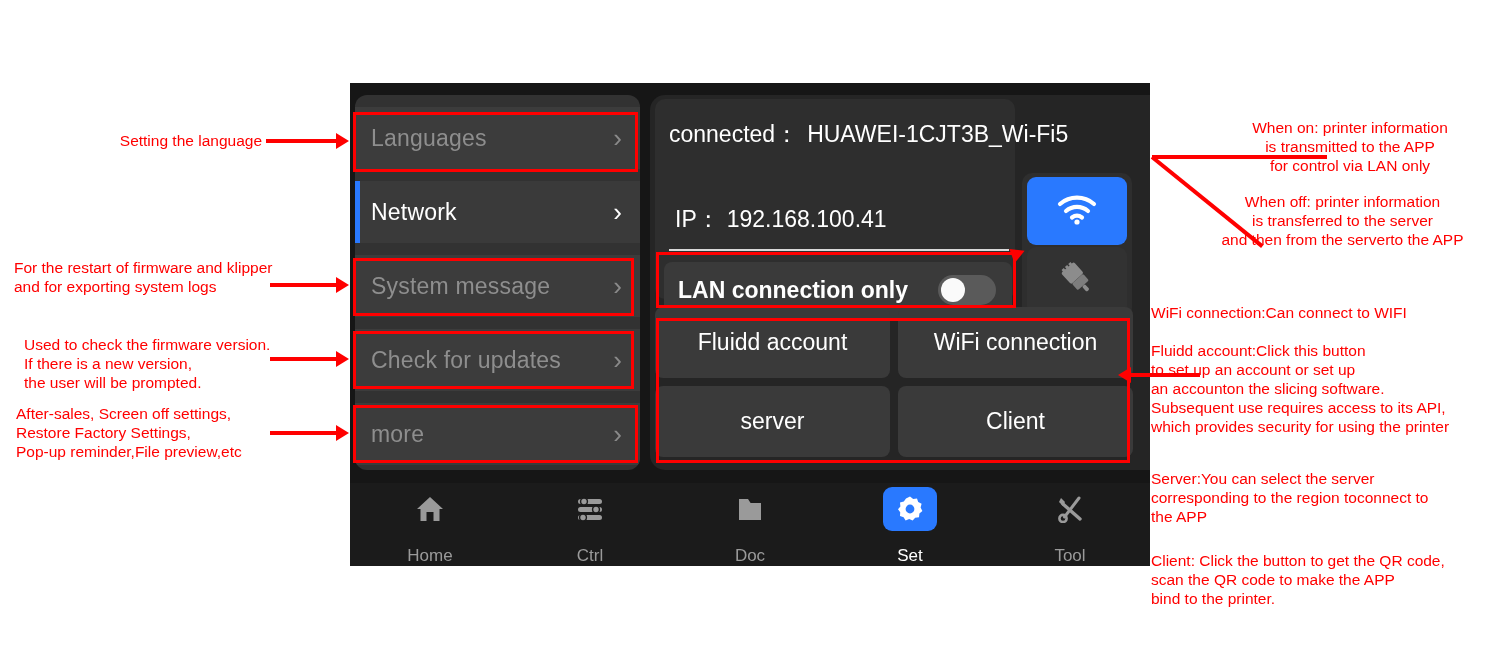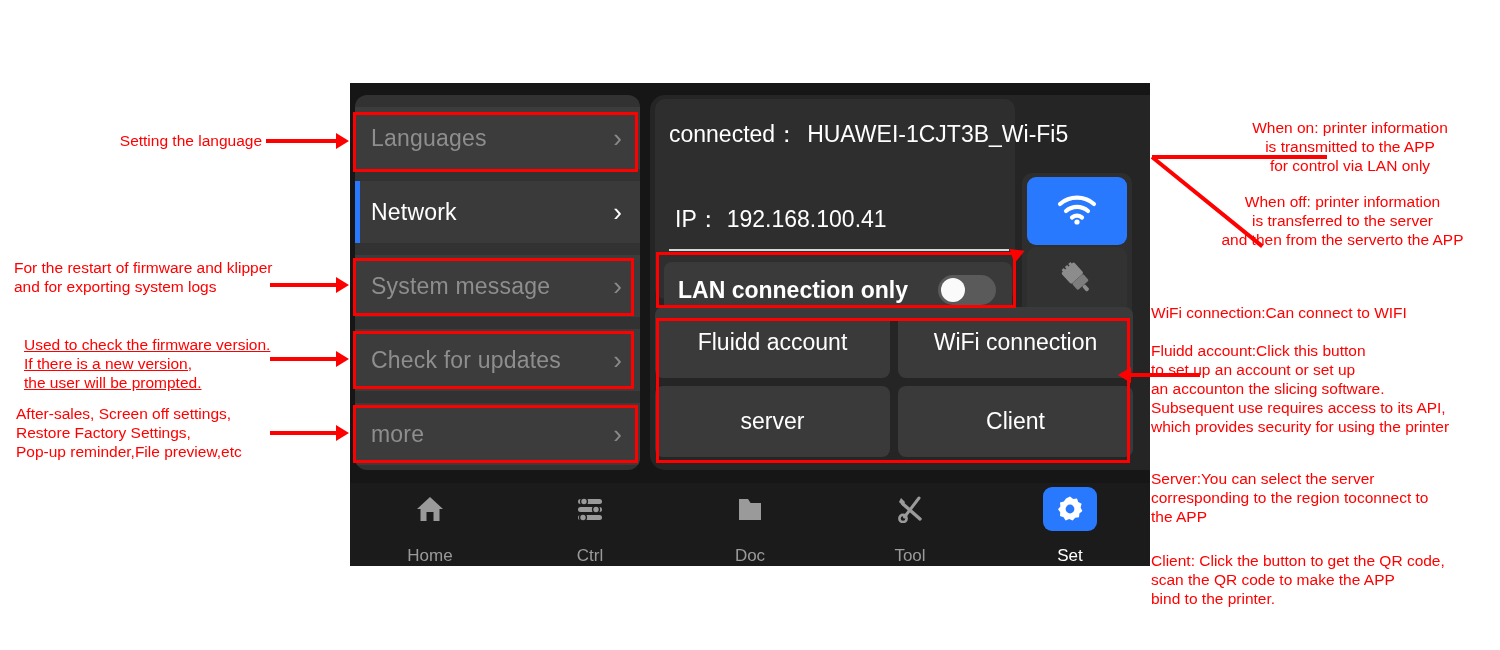--- a/index.html
+++ b/index.html
@@ -405,62 +405,62 @@
 
     <div class="nav-item">
       <span class="nav-icon-wrap">
         <svg width="30" height="28" viewBox="0 0 30 28">
           <path d="M4 4 L13 4 L15.6 8 L26 8 L26 25 L4 25 Z" fill="#9a9a9a"></path>
         </svg>
       </span>
       <span class="nav-label">Doc</span>
     </div>
 
+    <div class="nav-item active">
+      <span class="nav-icon-wrap">
+        <svg width="28" height="28" viewBox="0 0 28 28">
+          <path d="M14 1.6 L17.2 4 L21 3.4 L22.2 7 L25.6 8.8 L24.6 12.6 L26.4 16 L23.4 18.4 L23 22.2 L19.2 22.8 L16.6 25.6 L13.2 24 L9.6 25.4 L7.6 22.2 L4 21 L4.2 17.2 L2 14.2 L4.4 11.4 L4 7.6 L7.8 6.6 L10 3.4 Z" fill="#ffffff"></path>
+          <circle cx="14" cy="14" r="4.4" fill="#2979ff"></circle>
+        </svg>
+      </span>
+      <span class="nav-label">Set</span>
+    </div>
+
     <div class="nav-item">
       <span class="nav-icon-wrap">
         <svg width="30" height="28" viewBox="0 0 30 28">
           <path d="M6 3 L10 7 L8 11 L4 7 Z" fill="#9a9a9a"></path>
           <path d="M8 9 L25 24" stroke="#9a9a9a" stroke-width="3.4" stroke-linecap="round"></path>
           <path d="M24 3 L9.5 22" stroke="#9a9a9a" stroke-width="3" stroke-linecap="round"></path>
           <circle cx="8" cy="23.5" r="3.6" fill="none" stroke="#9a9a9a" stroke-width="2.6"></circle>
         </svg>
       </span>
       <span class="nav-label">Tool</span>
     </div>
 
-    <div class="nav-item active">
-      <span class="nav-icon-wrap">
-        <svg width="28" height="28" viewBox="0 0 28 28">
-          <path d="M14 1.6 L17.2 4 L21 3.4 L22.2 7 L25.6 8.8 L24.6 12.6 L26.4 16 L23.4 18.4 L23 22.2 L19.2 22.8 L16.6 25.6 L13.2 24 L9.6 25.4 L7.6 22.2 L4 21 L4.2 17.2 L2 14.2 L4.4 11.4 L4 7.6 L7.8 6.6 L10 3.4 Z" fill="#ffffff"></path>
-          <circle cx="14" cy="14" r="4.4" fill="#2979ff"></circle>
-        </svg>
-      </span>
-      <span class="nav-label">Set</span>
-    </div>
-
   </div>
 </div>
 
 <div class="hl" style="left:353px; top:112px;  width:285px; height:60px;"></div>
 <div class="hl" style="left:353px; top:258px;  width:281px; height:58px;"></div>
 <div class="hl" style="left:353px; top:331px;  width:281px; height:58px;"></div>
 <div class="hl" style="left:353px; top:405px;  width:285px; height:58px;"></div>
 <div class="hl" style="left:656px; top:252px;  width:360px; height:56px;"></div>
 <div class="hl" style="left:656px; top:318px;  width:474px; height:145px;"></div>
 
 <div class="anno right-align" style="left:30px; top:131px; width:232px;">Setting the language</div>
 <div class="arrow-line" style="left:266px; top:139px; width:72px;"></div>
 <div class="arrow-head right" style="left:336px; top:133px;"></div>
 
 <div class="anno" style="left:14px; top:258px; width:330px;">For the restart of firmware and klipper
 and for exporting system logs</div>
 <div class="arrow-line" style="left:270px; top:283px; width:68px;"></div>
 <div class="arrow-head right" style="left:336px; top:277px;"></div>
 
-<div class="anno" style="left:24px; top:335px; width:320px;text-decoration:underline;">Used to check the firmware version.
+<div class="anno" style="left:24px; top:335px; width:320px;">Used to check the firmware version.
 If there is a new version,
 the user will be prompted.</div>
 <div class="arrow-line" style="left:270px; top:357px; width:68px;"></div>
 <div class="arrow-head right" style="left:336px; top:351px;"></div>
 
 <div class="anno" style="left:16px; top:404px; width:330px;">After-sales, Screen off settings,
 Restore Factory Settings,
 Pop-up reminder,File preview,etc</div>
 <div class="arrow-line" style="left:270px; top:431px; width:68px;"></div>
 <div class="arrow-head right" style="left:336px; top:425px;"></div>

